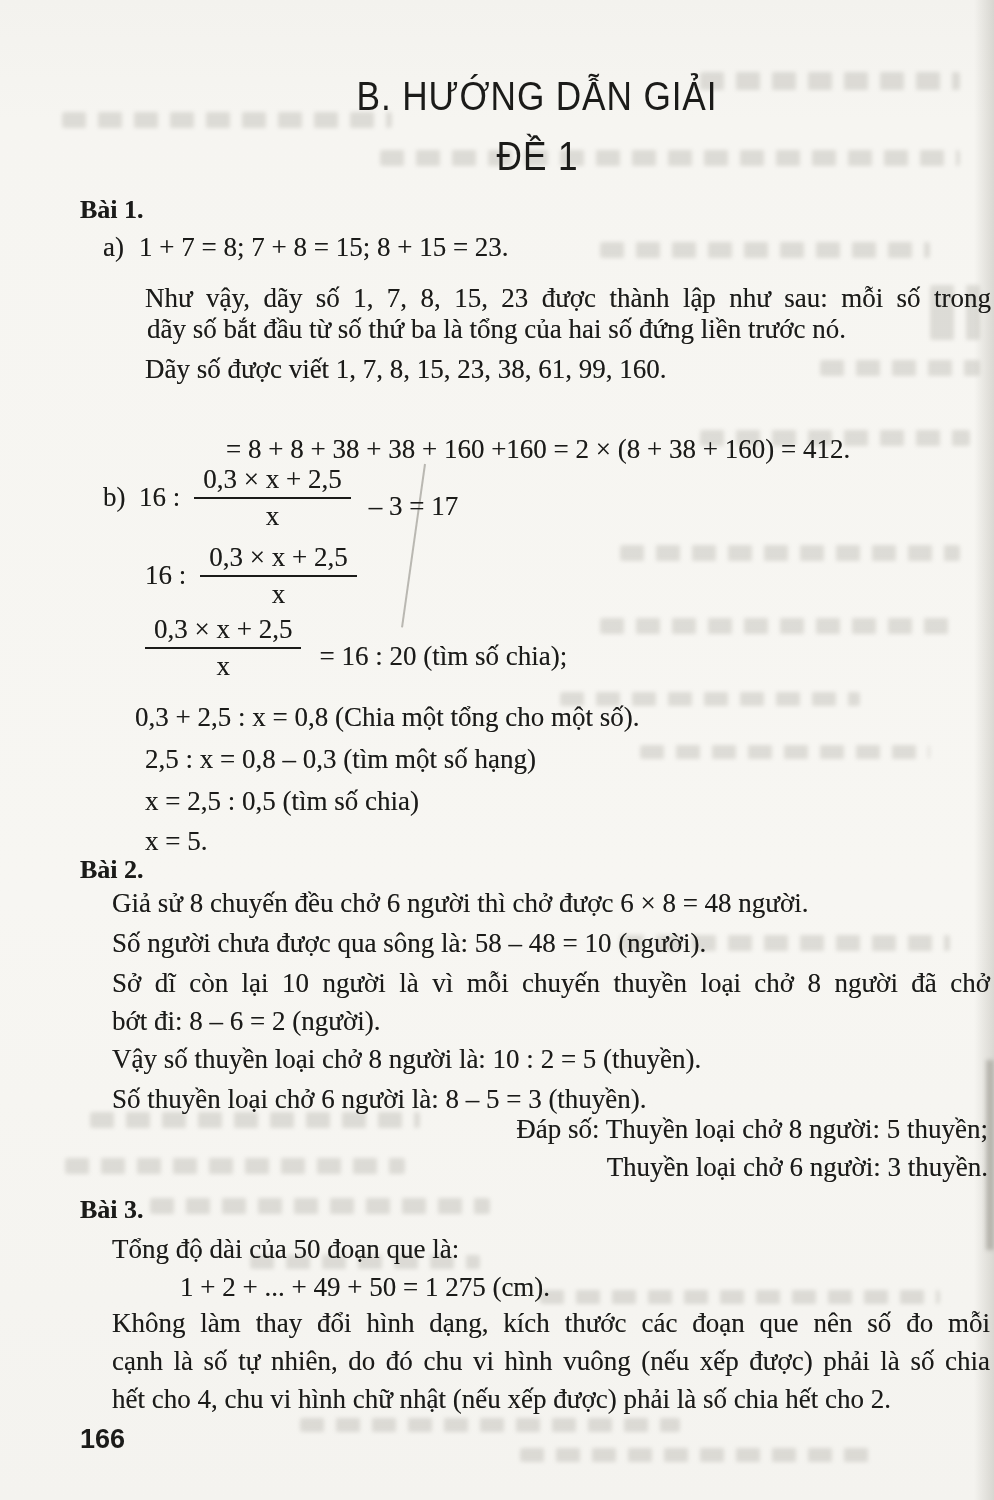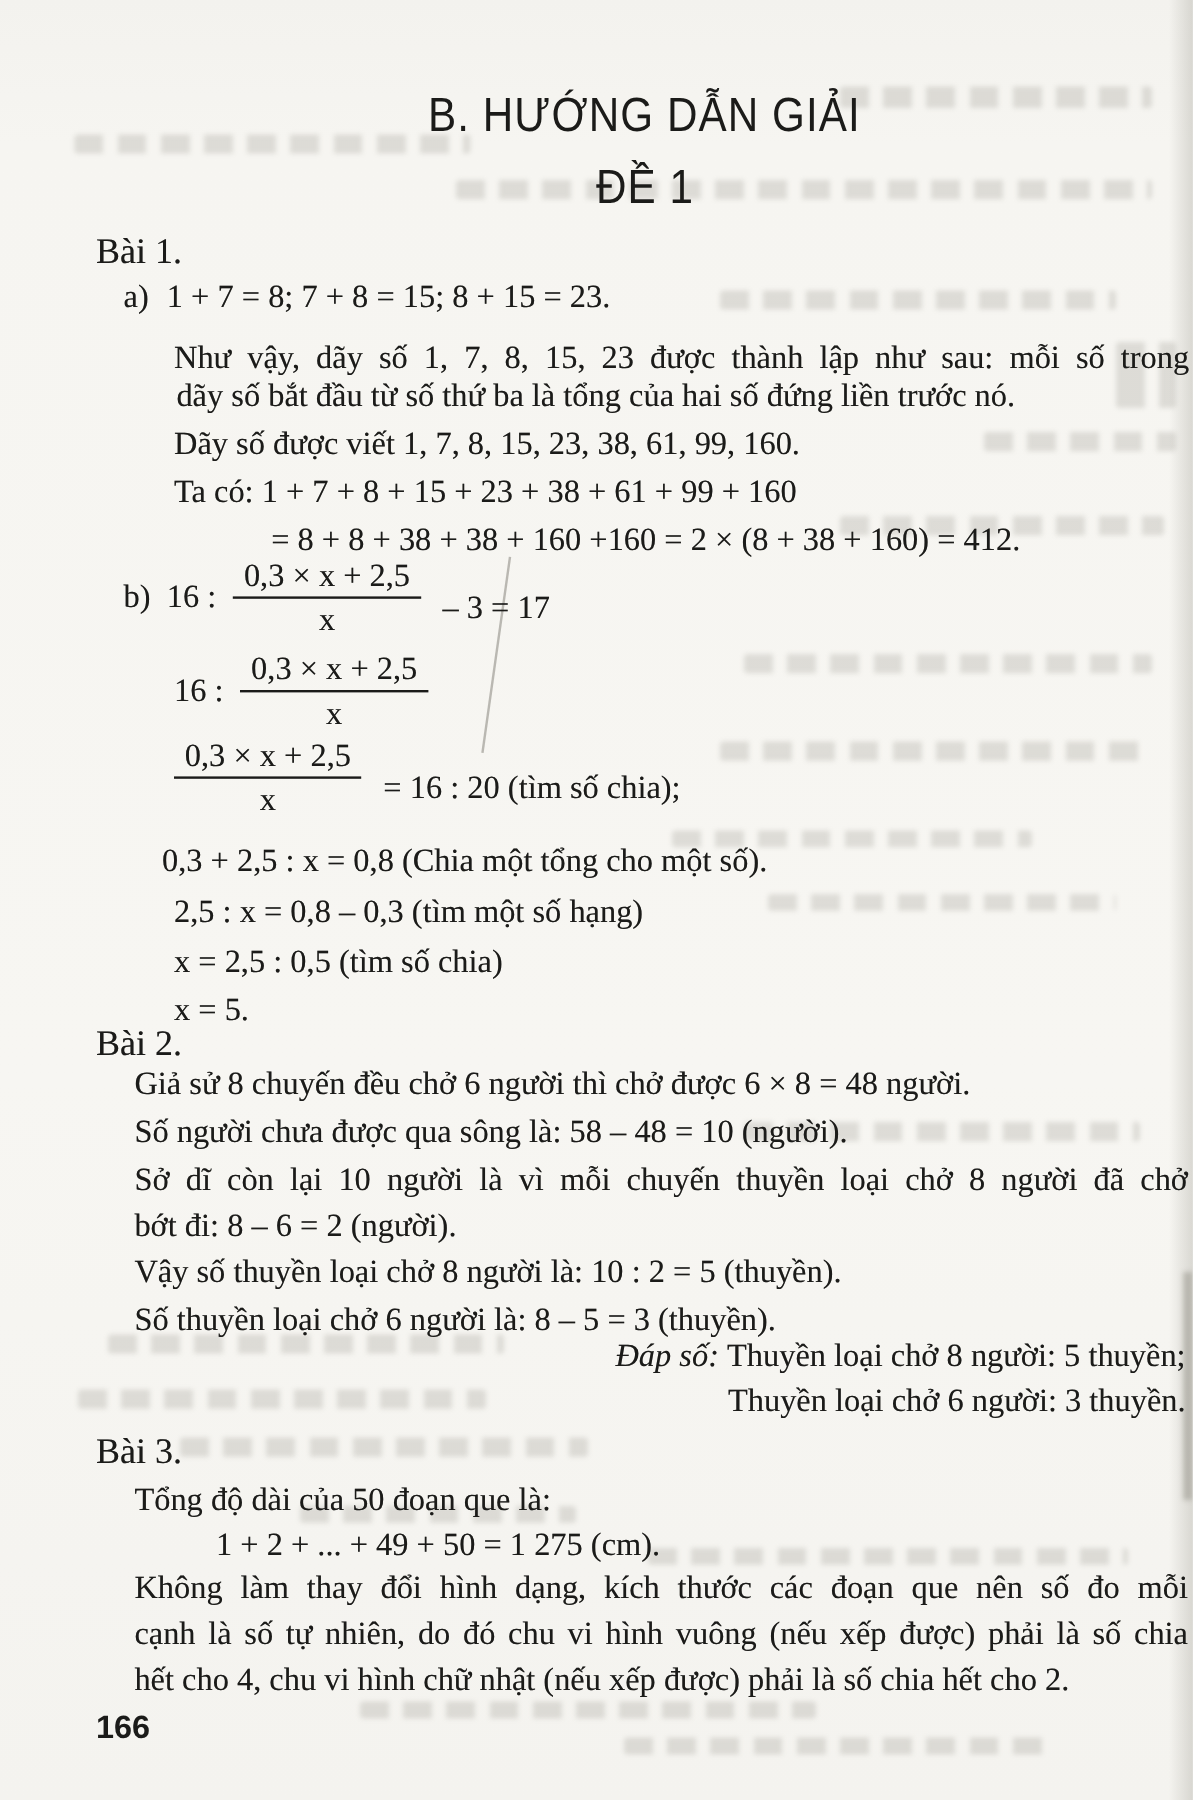--- a/index.html
+++ b/index.html
@@ -42,36 +42,36 @@
     text-align:justify; text-align-last:justify;
     text-shadow:0 0 .4px rgba(20,20,18,.45);
   }
   .title, .subtitle {
     position:absolute; left:80px; width:914px; text-align:center;
     font-family:"Liberation Sans", sans-serif; font-weight:normal;
   }
   .title-inner { display:inline-block; transform:scaleX(0.88); letter-spacing:1px; font-size:40px; }
   .subtitle-inner { display:inline-block; transform:scaleX(0.88); letter-spacing:1px; font-size:40px; }
   .bai-heading {
-    position:absolute; left:80px; font-size:30px; font-weight:normal; line-height:36px;
+    position:absolute; left:80px; font-size:26px; font-weight:bold; line-height:36px;
     white-space:nowrap; text-shadow:0 0 .4px rgba(20,20,18,.5);
   }
   .row { position:absolute; display:flex; align-items:baseline; font-size:27px; line-height:34px; white-space:nowrap; text-shadow:0 0 .4px rgba(20,20,18,.45); }
   .row .lbl { display:inline-block; width:36px; }
   .eqrow {
     position:absolute; display:flex; align-items:center;
     font-size:27px; white-space:nowrap; text-shadow:0 0 .4px rgba(20,20,18,.45);
   }
   .eqrow .lbl { display:inline-block; width:36px; }
   .frac { display:inline-flex; flex-direction:column; align-items:center; margin:0 10px 0 14px; }
   .frac .num { padding:0 9px 3px; line-height:30px; }
   .frac .den { border-top:2.5px solid #1b1b19; align-self:stretch; text-align:center; padding-top:2px; line-height:30px; }
   .eq-suffix { margin-left:8px;margin-top:17px; }
   .answer-line { position:absolute; right:6px; text-align:right; font-size:27px; line-height:34px; white-space:nowrap; text-shadow:0 0 .4px rgba(20,20,18,.45); }
-  .italic { font-style:italic; }
+  .italic { }
   .pagenum {
     position:absolute; left:80px; font-family:"Liberation Sans", sans-serif;
     font-weight:bold; font-size:27px;
   }
 </style>
 </head>
 <body>
 
 <div class="page">
 
@@ -107,21 +107,20 @@
 
   <div class="bai-heading" style="top:192px;">Bài 1.</div>
 
   <div class="row" style="left:103px;top:230px;">
     <span class="lbl">a)</span>
     <span>1 + 7 = 8; 7 + 8 = 15; 8 + 15 = 23.</span>
   </div>
   <div class="jline" style="left:145px;top:281px;width:846px;">Như vậy, dãy số 1, 7, 8, 15, 23 được thành lập như sau: mỗi số trong</div>
   <div class="line" style="left:147px;top:312px;">dãy số bắt đầu từ số thứ ba là tổng của hai số đứng liền trước nó.</div>
   <div class="line" style="left:145px;top:352px;">Dãy số được viết 1, 7, 8, 15, 23, 38, 61, 99, 160.</div>
-  <div class="line" style="left:145px;top:392px;">Ta có: 1 + 7 + 8 + 15 + 23 + 38 + 61 + 99 + 160</div>
   <div class="line" style="left:226px;top:432px;">= 8 + 8 + 38 + 38 + 160 +160 = 2 × (8 + 38 + 160) = 412.</div>
 
   <div class="eqrow" style="left:103px;top:464px;">
     <span class="lbl">b)</span>
     <span>16 :</span>
     <span class="frac">
       <span class="num">0,3 × x + 2,5</span>
       <span class="den">x</span>
     </span>
     <span class="eq-suffix">– 3 = 17</span>

